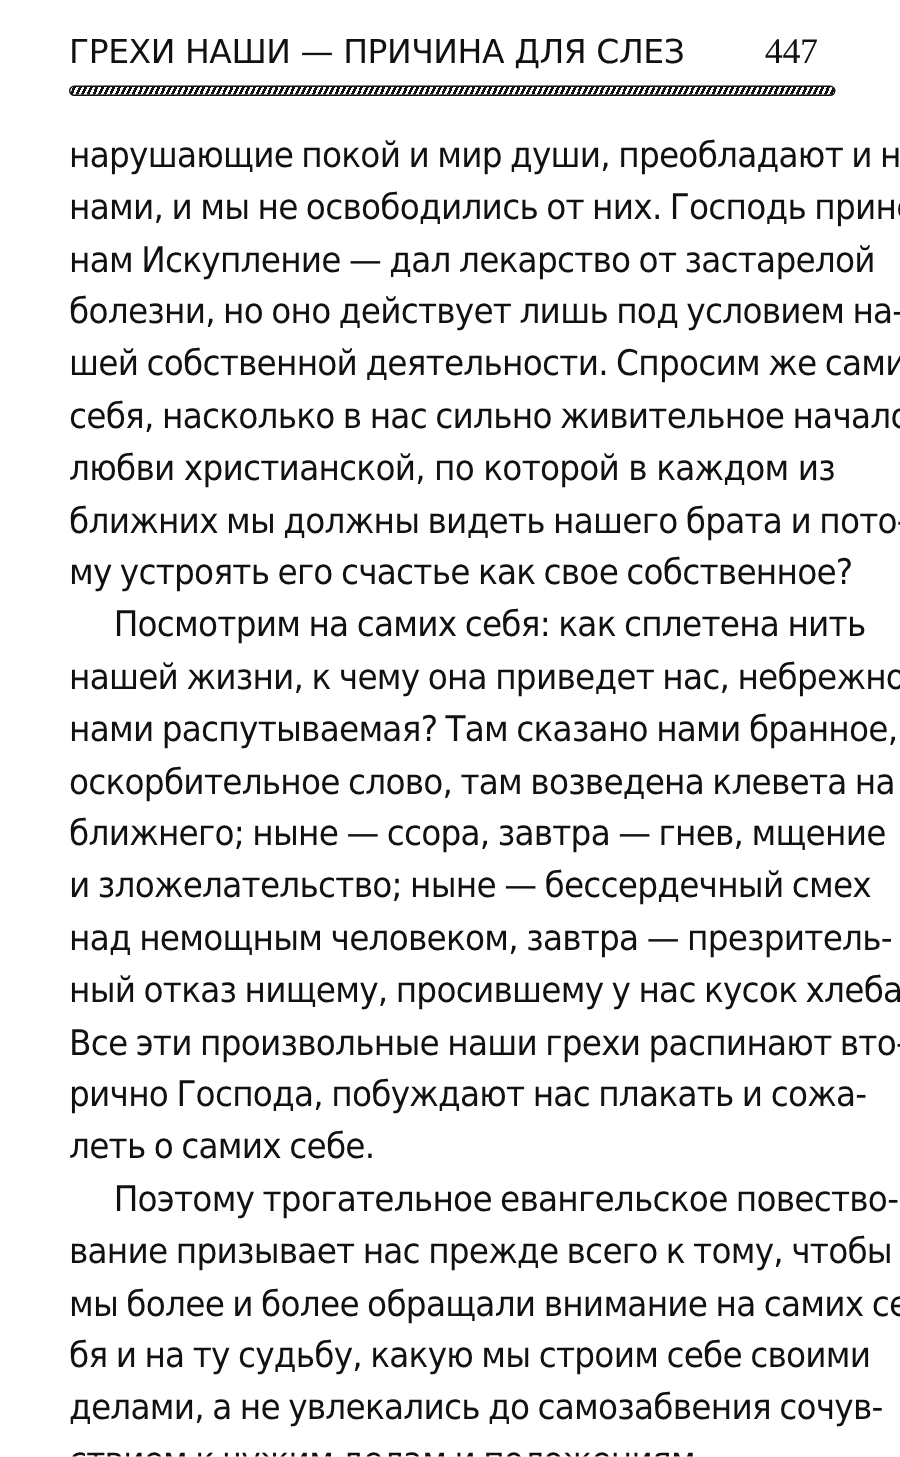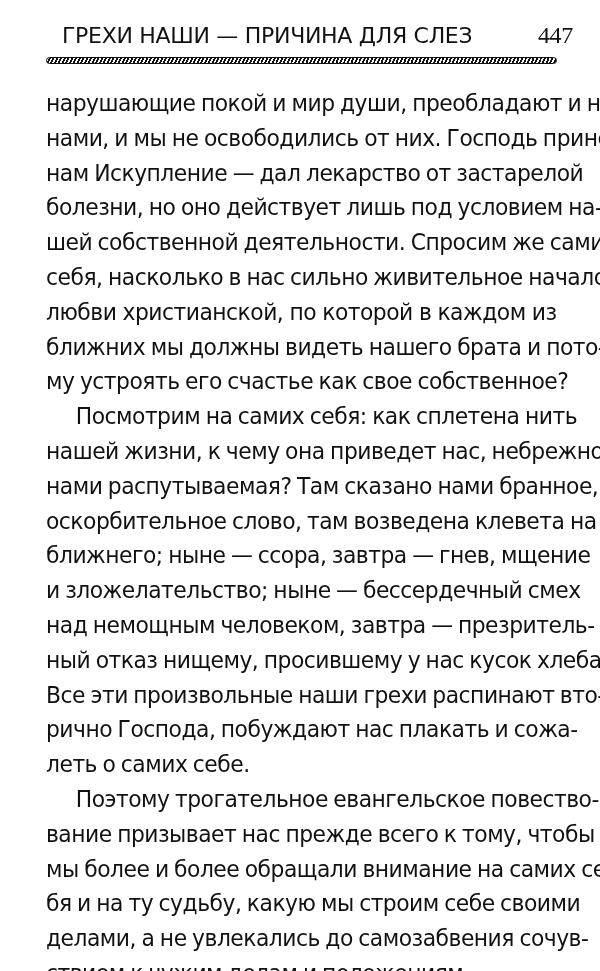--- a/index.html
+++ b/index.html
@@ -17,36 +17,36 @@
     }
     .page {
       position: absolute;
       left: 46px;
       top: 0;
       width: 511px;
     }
     .running-head {
       position: absolute;
       top: 22px;
-      left: 16px;
+      left: 0;
       width: 511px;
       height: 30px;
       display: flex;
       justify-content: space-between;
       align-items: baseline;
       font-family: "DejaVu Sans", "Liberation Sans", sans-serif;
       font-size: 22px;
       letter-spacing: -0.3px;
       font-weight: normal;
       color: #111;
     }
     .running-head .page-number {
       font-family: "Liberation Serif", "DejaVu Serif", serif;
       font-size: 24px;
-      margin-right: 0;
+      margin-right: 12px;
     }
     .rope {
       position: absolute;
       top: 57px;
       left: 0;
       width: 511px;
       height: 7px;
       border: 1px solid #111;
       border-radius: 4px;
       box-sizing: border-box;

